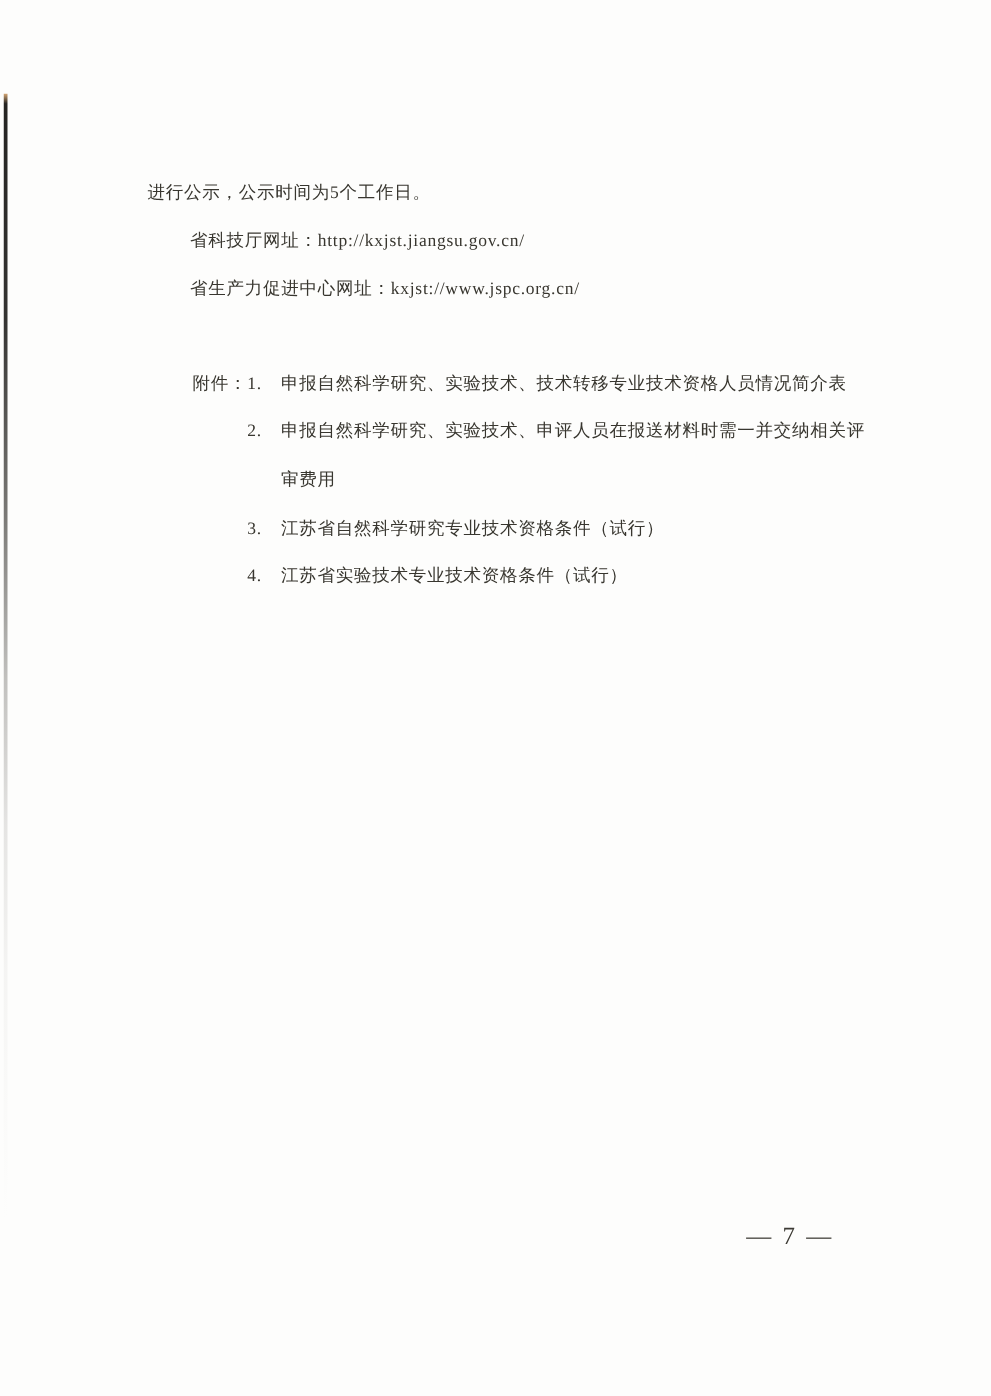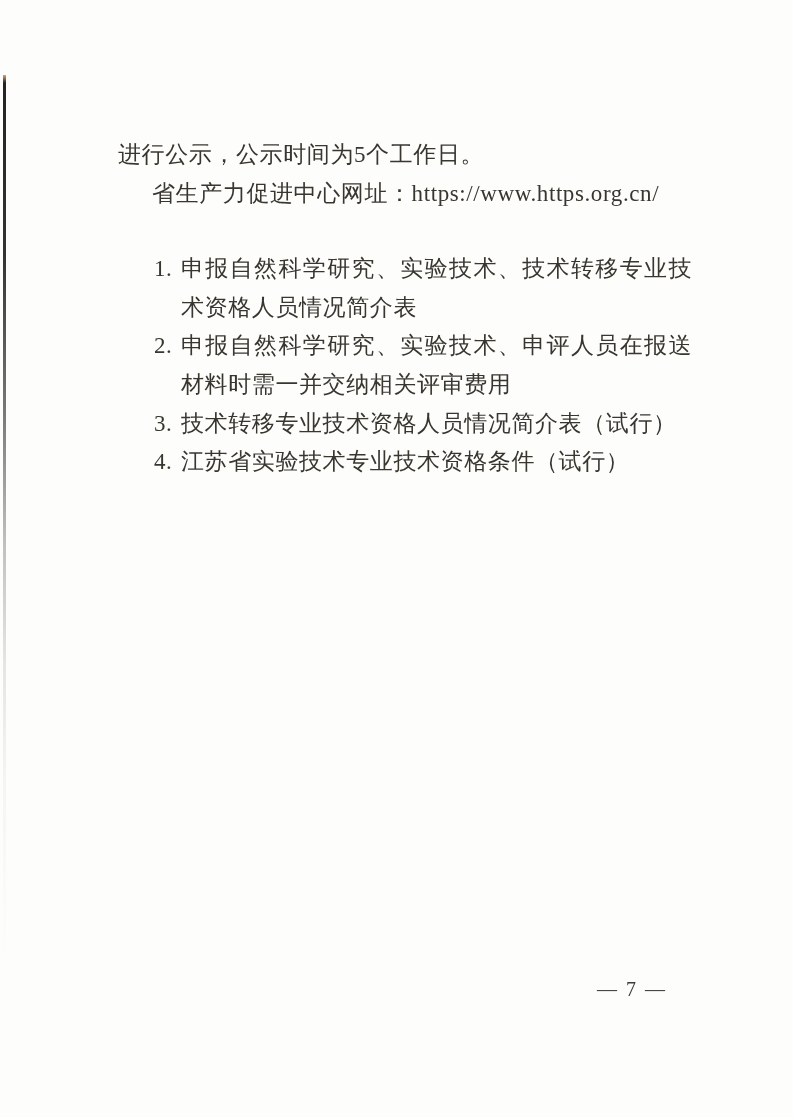--- a/index.html
+++ b/index.html
@@ -32,21 +32,21 @@
       rgba(165,163,160,0.28) 65%,
       rgba(200,198,195,0.16) 78%,
       rgba(225,224,222,0.10) 90%,
       rgba(255,255,255,0) 100%);
   }
   .content {
     position: absolute;
     left: 118px;
     top: 136px;
     width: 574px;
-    font-size: 23px;
+    font-size: 14px;
     line-height: 38.6px;
     letter-spacing: 0.6px;
     text-align: justify;
   }
   .content p { margin: 0; }
   .indent-2 { text-indent: 44px; }
   .indent-15 { text-indent: 34px; }
   .attachments {
     display: flex;
     margin-top: 37px;
@@ -83,39 +83,41 @@
 <div class="page">
 
   <div class="scan-edge"></div>
 
   <div class="content">
 
     <p>进行公示，公示时间为5个工作日。</p>
 
 
 
+    <p class="indent-15">省科技厅网址：http://kxjst.jiangsu.gov.cn/</p>
 
-    <p class="indent-15">省生产力促进中心网址：https://www.https.org.cn/</p>
+    <p class="indent-15">省生产力促进中心网址：kxjst://www.jspc.org.cn/</p>
 
     <div class="attachments">
+      <span class="att-label">附件：</span>
       <div class="att-list">
 
         <div class="att-item">
           <span class="att-num">1.</span>
           <span class="att-text">申报自然科学研究、实验技术、技术转移专业技术资格人员情况简介表</span>
         </div>
 
         <div class="att-item">
           <span class="att-num">2.</span>
           <span class="att-text">申报自然科学研究、实验技术、申评人员在报送材料时需一并交纳相关评审费用</span>
         </div>
 
         <div class="att-item">
           <span class="att-num">3.</span>
-          <span class="att-text">技术转移专业技术资格人员情况简介表（试行）</span>
+          <span class="att-text">江苏省自然科学研究专业技术资格条件（试行）</span>
         </div>
 
         <div class="att-item">
           <span class="att-num">4.</span>
           <span class="att-text">江苏省实验技术专业技术资格条件（试行）</span>
         </div>
 
       </div>
     </div>
 

